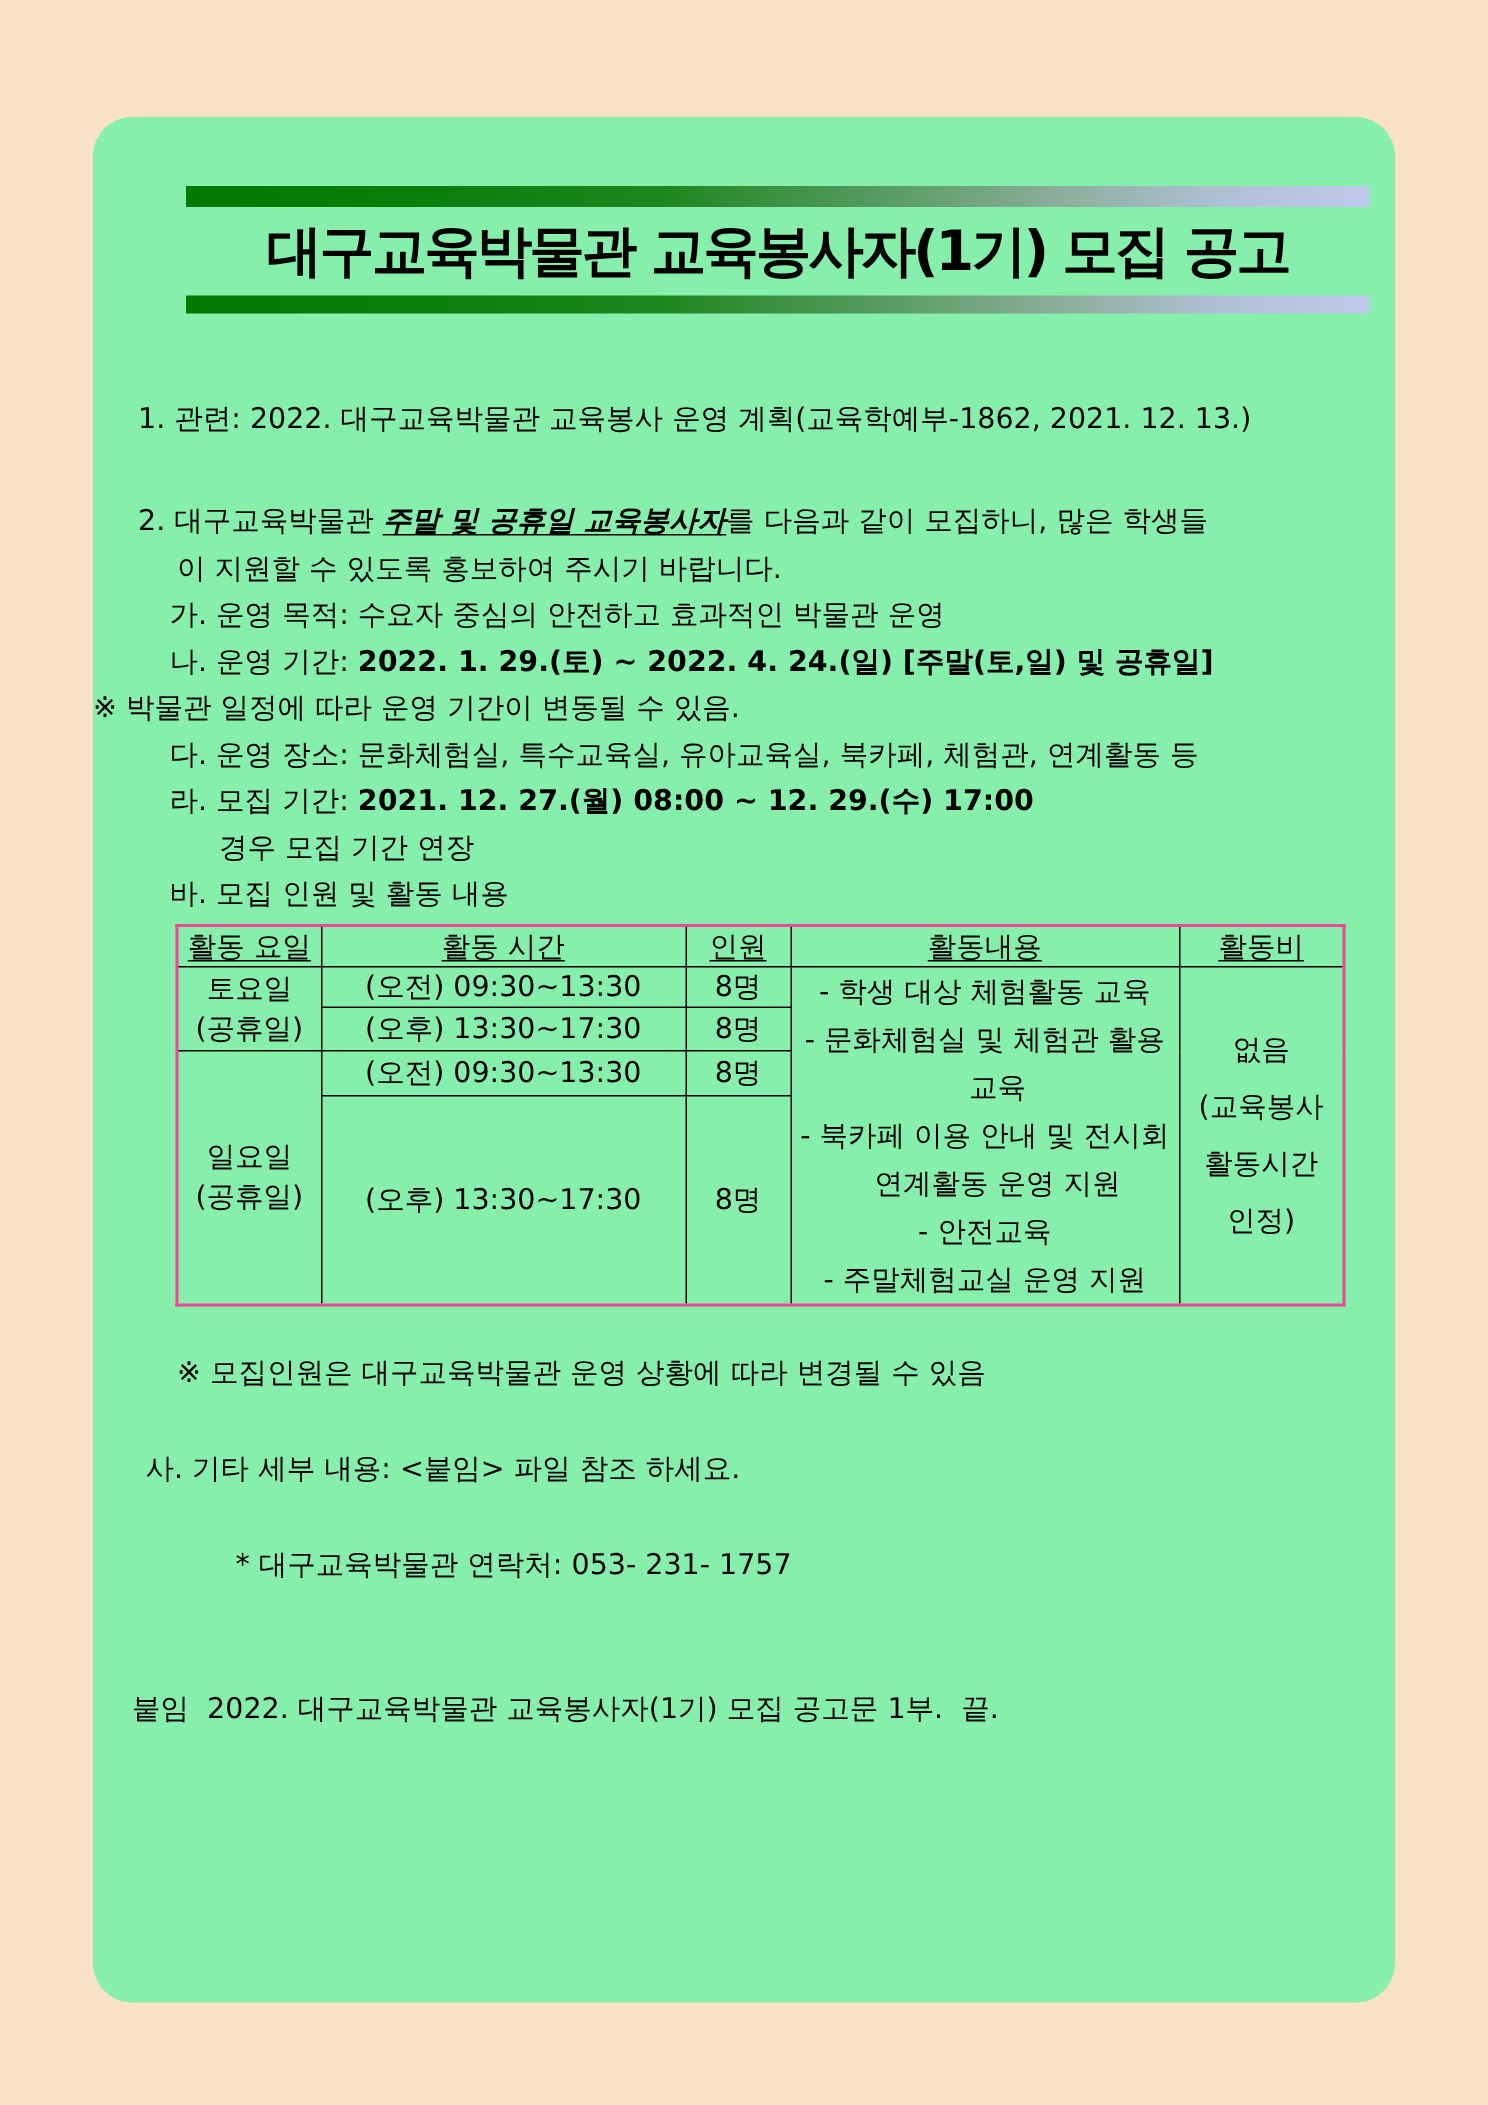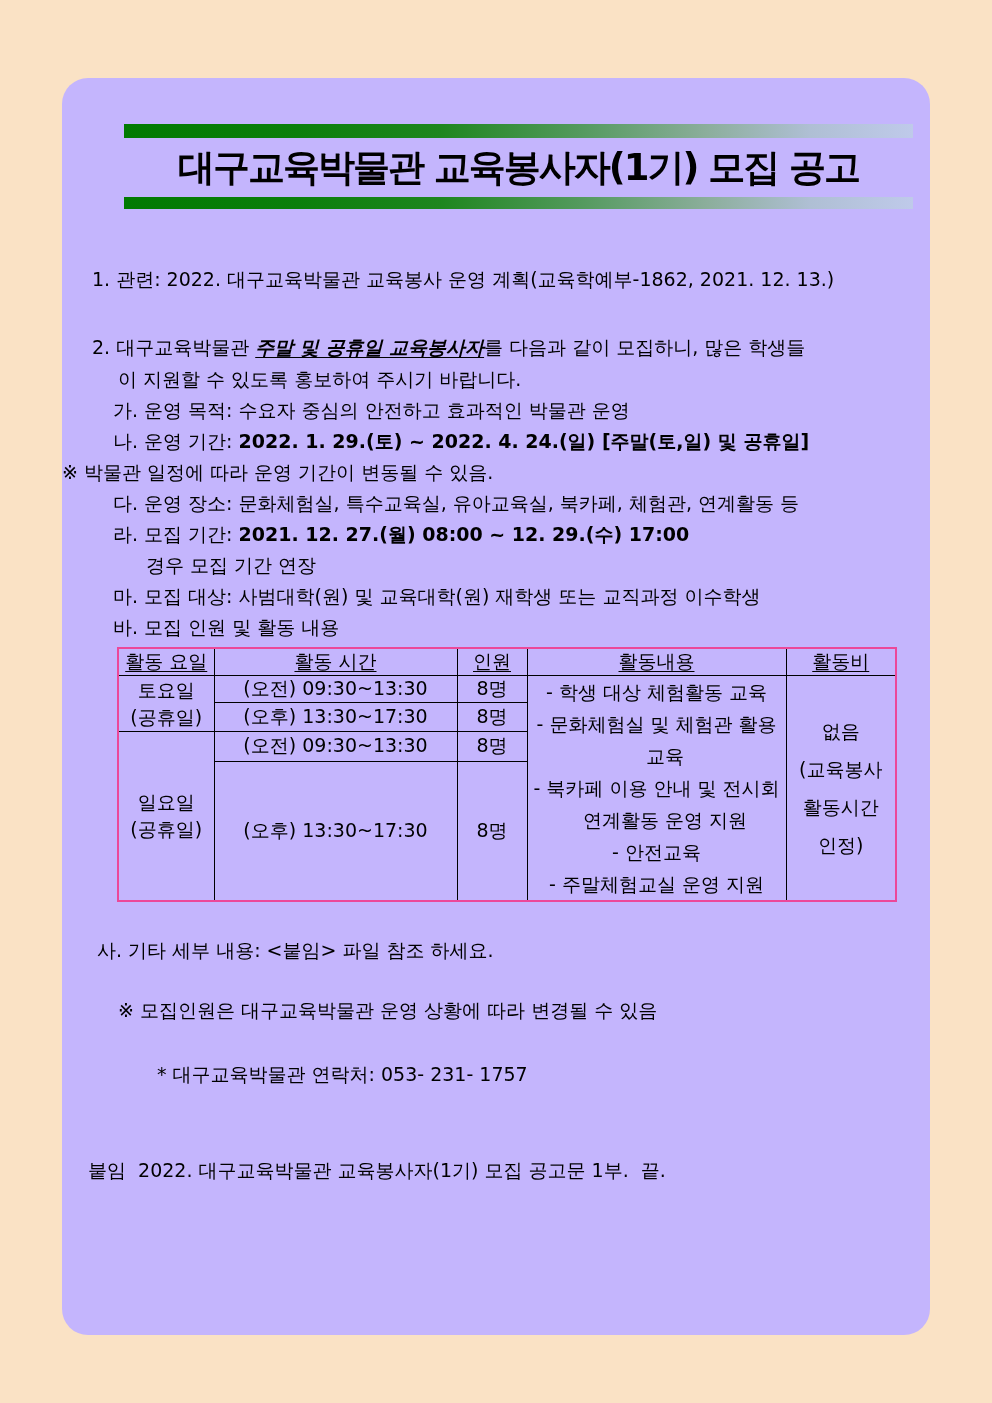--- a/index.html
+++ b/index.html
@@ -10,21 +10,21 @@
   }
   .page {
     position: relative;
     width: 992px; height: 1403px;
     background: #FAE2C5;
   }
   .card {
     position: absolute;
     left: 62px; top: 78px;
     width: 868px; height: 1257px;
-    background: #c4b5fd;
+    background: #86efac;
     border-radius: 26px;
     color: #000;
   }
   .title-block { margin: 46px 0 0 62px; width: 789px; }
   .bar {
     background: linear-gradient(90deg,
       #017A01 0%, #0B7F0B 22%, #1E861E 40%, #549A5E 58%,
       #8CAE9C 74%, #AFBFD4 87%, #BFCAEA 100%);
   }
   .bar-top { height: 14px; }
@@ -119,21 +119,20 @@
 
     <p class="ln" id="p2a"><span>2. 대구교육박물관 </span><span class="em">주말 및 공휴일 교육봉사자</span><span>를 다음과 같이 모집하니, 많은 학생들</span></p>
     <p class="ln" id="p2b">이 지원할 수 있도록 홍보하여 주시기 바랍니다.</p>
 
     <p class="ln li">가. 운영 목적: 수요자 중심의 안전하고 효과적인 박물관 운영</p>
     <p class="ln li"><span>나. 운영 기간: </span><span class="bold">2022. 1. 29.(토) ~ 2022. 4. 24.(일) [주말(토,일) 및 공휴일]</span></p>
     <p class="ln note">※ 박물관 일정에 따라 운영 기간이 변동될 수 있음.</p>
     <p class="ln li">다. 운영 장소: 문화체험실, 특수교육실, 유아교육실, 북카페, 체험관, 연계활동 등</p>
     <p class="ln li"><span>라. 모집 기간: </span><span class="bold">2021. 12. 27.(월) 08:00 ~ 12. 29.(수) 17:00</span></p>
     <p class="ln" id="note-ra2">경우 모집 기간 연장</p>
-    <p class="ln li">마. 모집 대상: 사범대학(원) 및 교육대학(원) 재학생 또는 교직과정 이수학생</p>
     <p class="ln li">바. 모집 인원 및 활동 내용</p>
 
     <table class="schedule">
       <colgroup>
         <col style="width:96px">
           <col style="width:243px">
           <col style="width:70px">
           <col style="width:259px">
           <col style="width:110px">
       </colgroup>
@@ -178,19 +177,19 @@
         <td>(오전) 09:30~13:30</td>
         <td>8명</td>
       </tr>
       <tr class="r4">
         <td>(오후) 13:30~17:30</td>
         <td>8명</td>
       </tr>
     </tbody>
       </table>
 
+    <p class="ln" id="note-table">※ 모집인원은 대구교육박물관 운영 상황에 따라 변경될 수 있음</p>
     <p class="ln" id="item-sa">사. 기타 세부 내용: &lt;붙임&gt; 파일 참조 하세요.</p>
-    <p class="ln" id="note-table">※ 모집인원은 대구교육박물관 운영 상황에 따라 변경될 수 있음</p>
     <p class="ln" id="contact">* 대구교육박물관 연락처: 053- 231- 1757</p>
     <p class="ln" id="attachment">붙임  2022. 대구교육박물관 교육봉사자(1기) 모집 공고문 1부.  끝.</p>
 
   </div>
 </div>
 
 </body></html>

